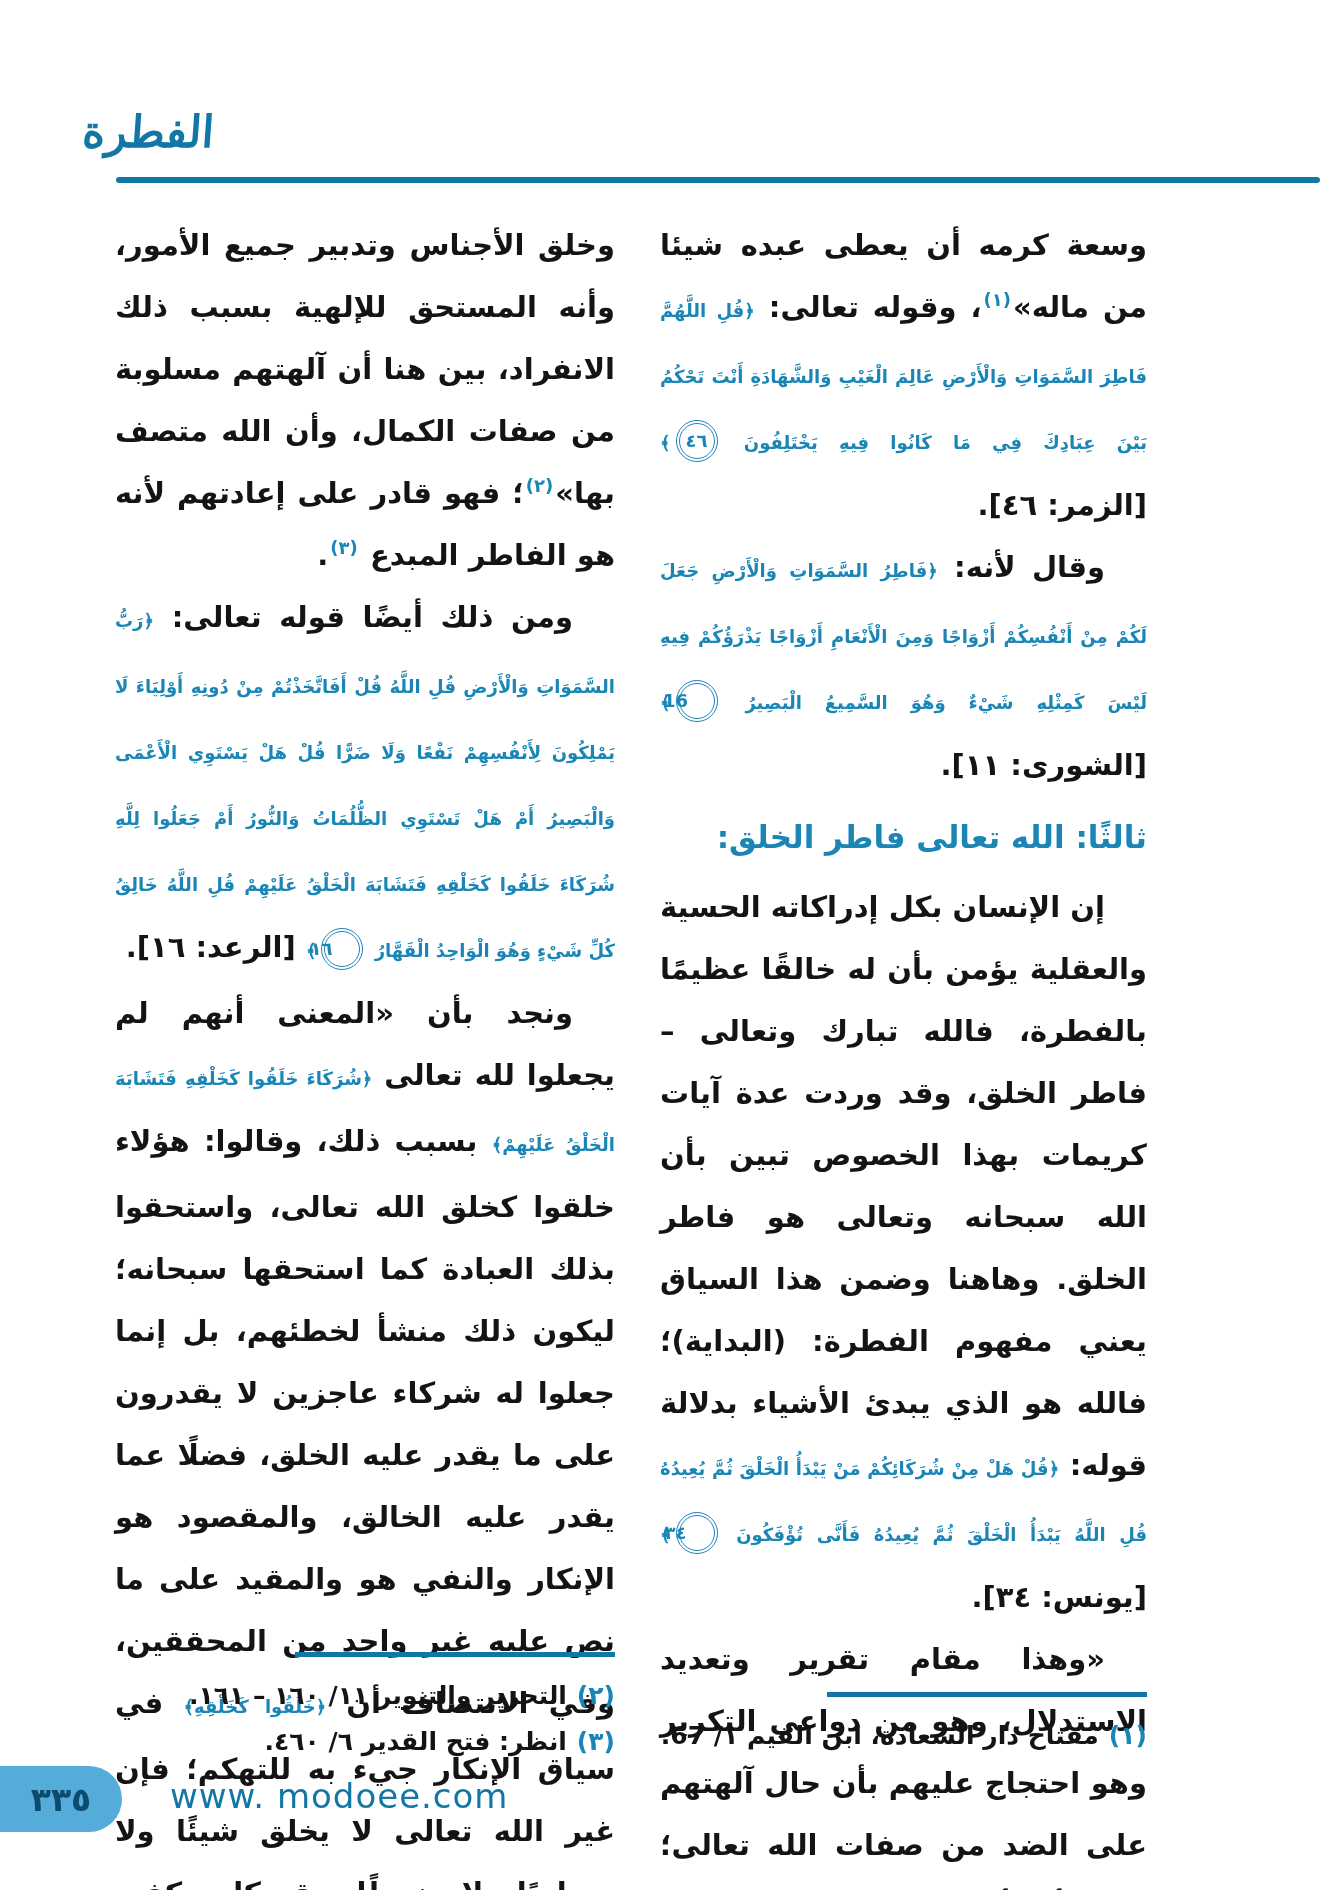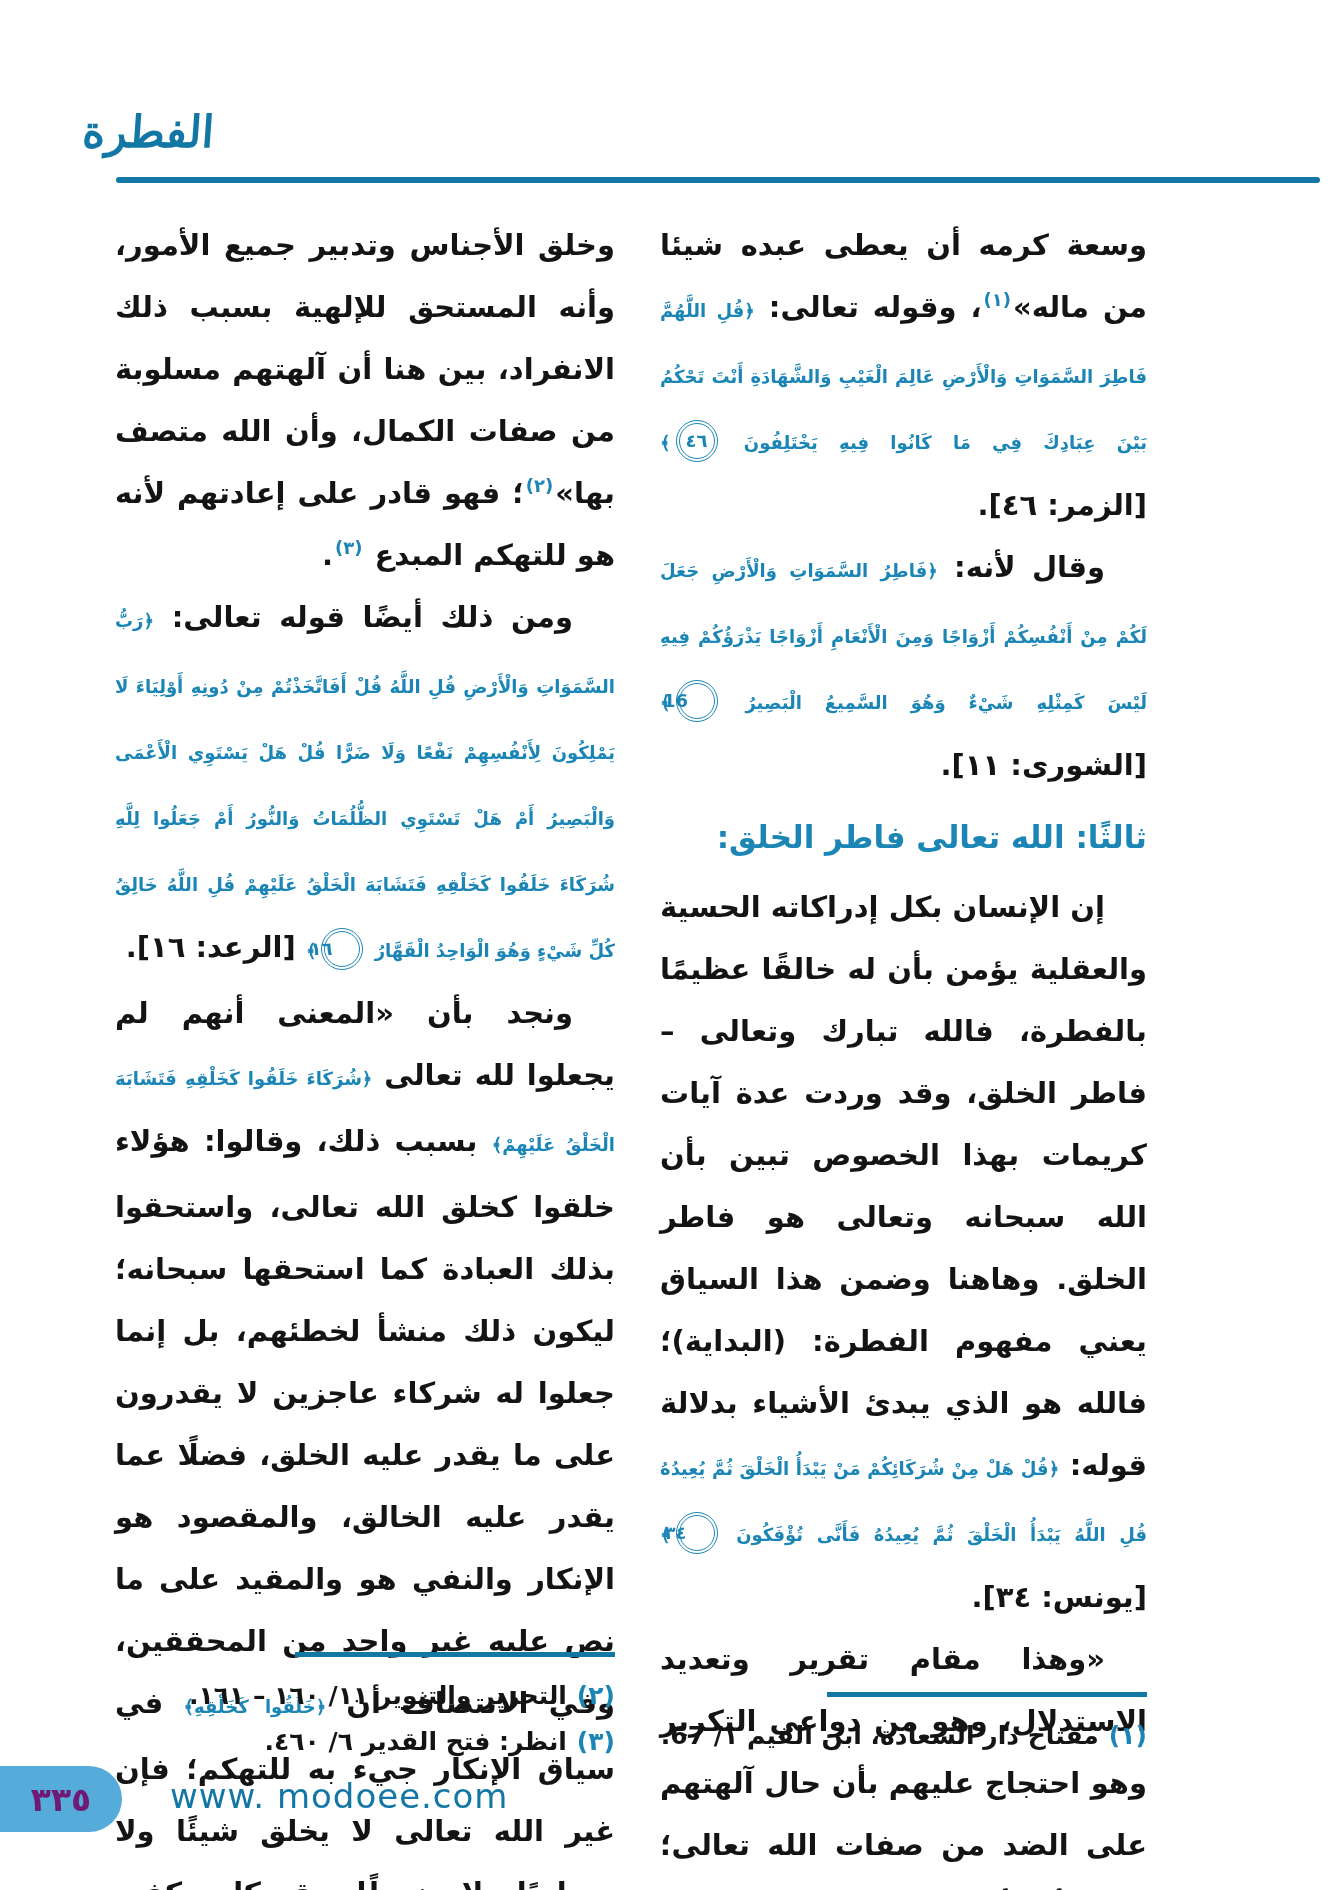--- a/index.html
+++ b/index.html
@@ -55,21 +55,21 @@
   .fn-sep{width:320px;height:5px;background:var(--teal);margin-bottom:16px;}
   .fn-line{
     font-size:25px;font-weight:700;line-height:46px;color:var(--ink);
     text-align:right;
   }
   .fn-line .fnum{color:var(--quran);margin-left:10px;}
   .page-badge{
     position:absolute;left:0;top:1766px;width:122px;height:66px;
     background:var(--badge);border-radius:0 33px 33px 0;
     display:flex;align-items:center;justify-content:center;
-    color:#701a75;font-size:33px;font-weight:700;
+    color:#0c4a6e;font-size:33px;font-weight:700;
   }
   .site-url{
     position:absolute;left:170px;top:1776px;direction:ltr;
     color:var(--teal);font-size:34px;font-weight:400;letter-spacing:1px;
   }
 </style>
 </head>
 <body>
 
 <div class="chapter-title">الفطرة</div>
@@ -81,21 +81,21 @@
       <div class="para indent"><span class="body">وقال لأنه: </span><span class="quran">﴿فَاطِرُ السَّمَوَاتِ وَالْأَرْضِ جَعَلَ لَكُمْ مِنْ أَنْفُسِكُمْ أَزْوَاجًا وَمِنَ الْأَنْعَامِ أَزْوَاجًا يَذْرَؤُكُمْ فِيهِ لَيْسَ كَمِثْلِهِ شَيْءٌ وَهُوَ السَّمِيعُ الْبَصِيرُ </span><span class="aya">16</span><span class="quran">﴾</span><span class="body"> [الشورى: ١١].</span></div>
       <div class="para heading"><span class="body">ثالثًا: الله تعالى فاطر الخلق:</span></div>
       <div class="para indent"><span class="body">إن الإنسان بكل إدراكاته الحسية والعقلية يؤمن بأن له خالقًا عظيمًا بالفطرة، فالله تبارك وتعالى – فاطر الخلق، وقد وردت عدة آيات كريمات بهذا الخصوص تبين بأن الله سبحانه وتعالى هو فاطر الخلق. وهاهنا وضمن هذا السياق يعني مفهوم الفطرة: (البداية)؛ فالله هو الذي يبدئ الأشياء بدلالة قوله: </span><span class="quran">﴿قُلْ هَلْ مِنْ شُرَكَائِكُمْ مَنْ يَبْدَأُ الْخَلْقَ ثُمَّ يُعِيدُهُ قُلِ اللَّهُ يَبْدَأُ الْخَلْقَ ثُمَّ يُعِيدُهُ فَأَنَّى تُؤْفَكُونَ </span><span class="aya">٣٤</span><span class="quran">﴾</span><span class="body"> [يونس: ٣٤].</span></div>
       <div class="para indent"><span class="body">«وهذا مقام تقرير وتعديد الاستدلال، وهو من دواعي التكرير وهو احتجاج عليهم بأن حال آلهتهم على الضد من صفات الله تعالى؛ فبعد أن أقام عليهم الدليل على انفراد الله تعالى بالرزق وخلق الحواس</span></div>
       <div class="fn-block">
         <div class="fn-sep"></div>
         <div class="fn-line"><span class="fnum">(١)</span><span>مفتاح دار السعادة، ابن القيم ١/ 67.</span></div>
       </div>
     </div>
   <div class="column col-left" id="col-left">
-      <div class="para"><span class="body">وخلق الأجناس وتدبير جميع الأمور، وأنه المستحق للإلهية بسبب ذلك الانفراد، بين هنا أن آلهتهم مسلوبة من صفات الكمال، وأن الله متصف بها»</span><sup class="fnm">(٢)</sup><span class="body">؛ فهو قادر على إعادتهم لأنه هو للتهكم المبدع </span><sup class="fnm">(٣)</sup><span class="body">.</span></div>
+      <div class="para"><span class="body">وخلق الأجناس وتدبير جميع الأمور، وأنه المستحق للإلهية بسبب ذلك الانفراد، بين هنا أن آلهتهم مسلوبة من صفات الكمال، وأن الله متصف بها»</span><sup class="fnm">(٢)</sup><span class="body">؛ فهو قادر على إعادتهم لأنه هو الفاطر المبدع </span><sup class="fnm">(٣)</sup><span class="body">.</span></div>
       <div class="para indent"><span class="body">ومن ذلك أيضًا قوله تعالى: </span><span class="quran">﴿رَبُّ السَّمَوَاتِ وَالْأَرْضِ قُلِ اللَّهُ قُلْ أَفَاتَّخَذْتُمْ مِنْ دُونِهِ أَوْلِيَاءَ لَا يَمْلِكُونَ لِأَنْفُسِهِمْ نَفْعًا وَلَا ضَرًّا قُلْ هَلْ يَسْتَوِي الْأَعْمَى وَالْبَصِيرُ أَمْ هَلْ تَسْتَوِي الظُّلُمَاتُ وَالنُّورُ أَمْ جَعَلُوا لِلَّهِ شُرَكَاءَ خَلَقُوا كَخَلْقِهِ فَتَشَابَهَ الْخَلْقُ عَلَيْهِمْ قُلِ اللَّهُ خَالِقُ كُلِّ شَيْءٍ وَهُوَ الْوَاحِدُ الْقَهَّارُ </span><span class="aya">١٦</span><span class="quran">﴾</span><span class="body"> [الرعد: ١٦].</span></div>
       <div class="para indent"><span class="body">ونجد بأن «المعنى أنهم لم يجعلوا لله تعالى </span><span class="quran">﴿شُرَكَاءَ خَلَقُوا كَخَلْقِهِ فَتَشَابَهَ الْخَلْقُ عَلَيْهِمْ﴾</span><span class="body"> بسبب ذلك، وقالوا: هؤلاء خلقوا كخلق الله تعالى، واستحقوا بذلك العبادة كما استحقها سبحانه؛ ليكون ذلك منشأ لخطئهم، بل إنما جعلوا له شركاء عاجزين لا يقدرون على ما يقدر عليه الخلق، فضلًا عما يقدر عليه الخالق، والمقصود هو الإنكار والنفي هو والمقيد على ما نص عليه غير واحد من المحققين، وفي الانتصاف أن </span><span class="quran">﴿خَلَقُوا كَخَلْقِهِ﴾</span><span class="body"> في سياق الإنكار جيء به للتهكم؛ فإن غير الله تعالى لا يخلق شيئًا ولا مساويًا ولا منحطًا، وقد كان يكفي في الإنكار لولا</span></div>
       <div class="fn-block">
         <div class="fn-sep"></div>
         <div class="fn-line"><span class="fnum">(٢)</span><span>التحرير والتنوير ١١/ ١٦٠ – ١٦١.</span></div>
         <div class="fn-line"><span class="fnum">(٣)</span><span>انظر: فتح القدير ٦/ ٤٦٠.</span></div>
       </div>
     </div>
 </div>
 

